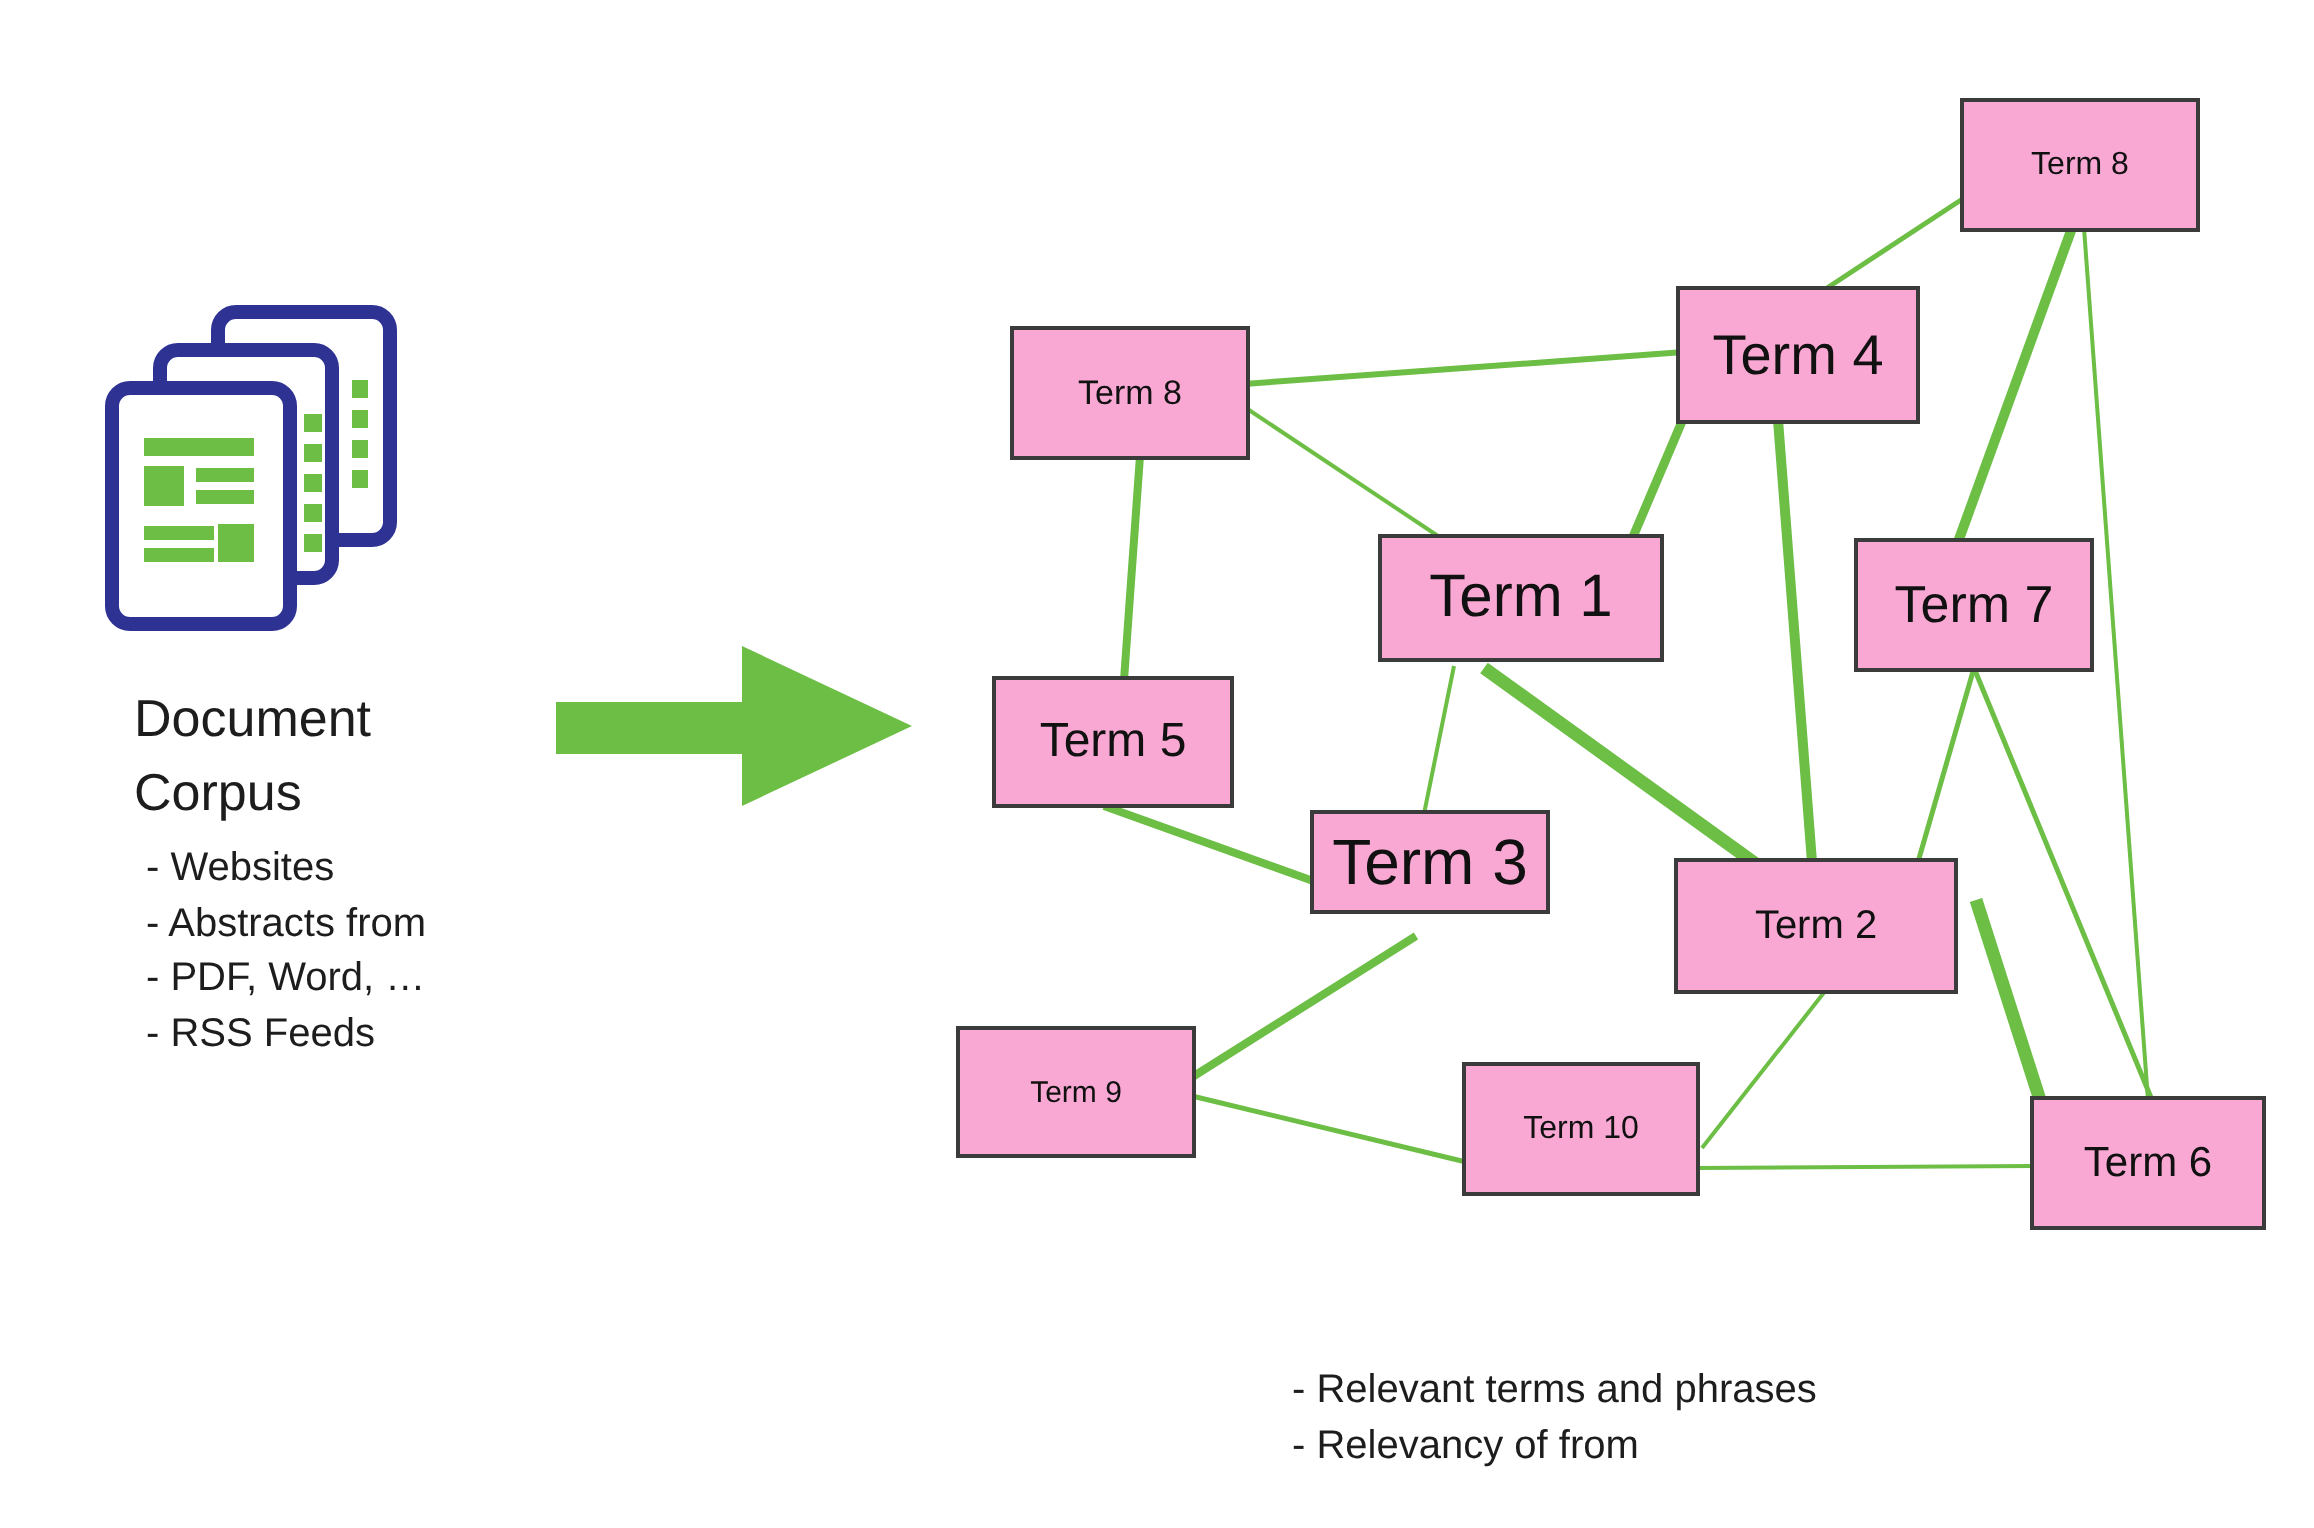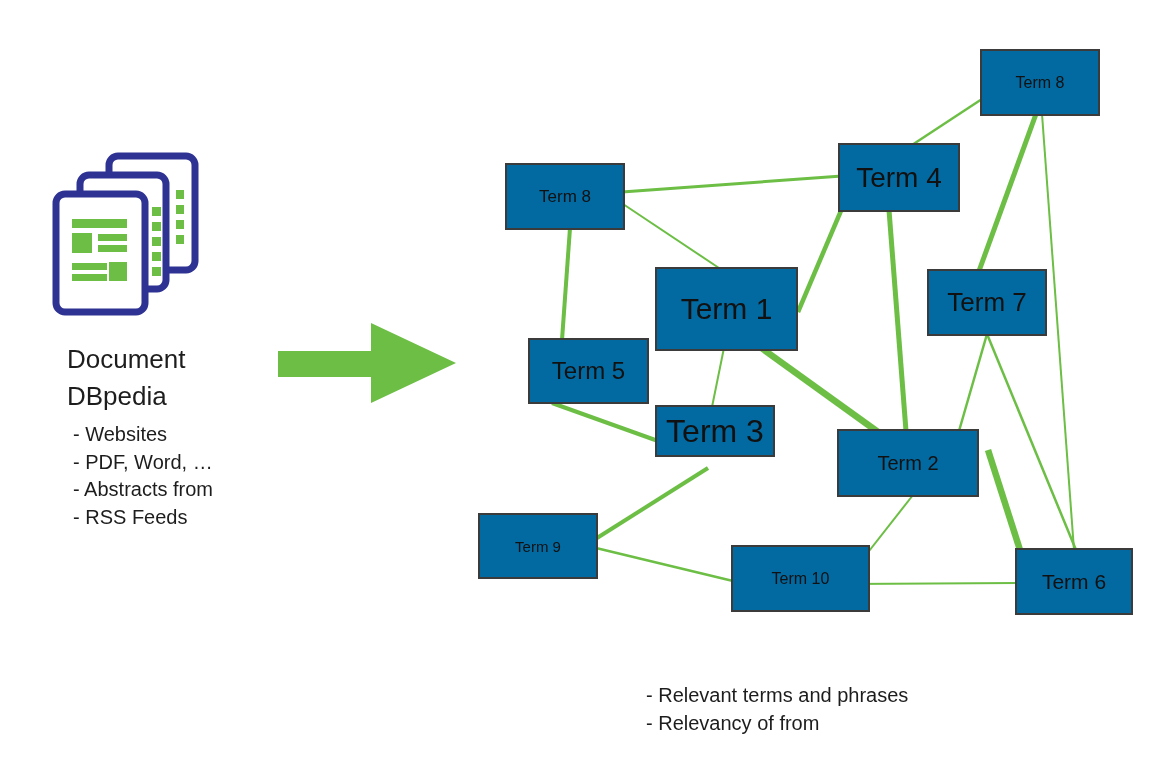--- a/index.html
+++ b/index.html
@@ -11,21 +11,21 @@
   }
   html,body{margin:0;padding:0;background:var(--bg);}
   #stage{
     position:relative;width:1157px;height:764px;overflow:hidden;
     font-family:"Liberation Sans",sans-serif;color:var(--text);background:var(--bg);
   }
   #bg-svg{position:absolute;left:0;top:0;z-index:1;}
   #bg-svg .page{fill:#ffffff;stroke:var(--indigo);stroke-width:7;}
   #bg-svg .green{fill:var(--green);}
   .node{
-    position:absolute;z-index:2;background:#0369a1;
+    position:absolute;z-index:2;background:#f9a8d4;
     border:2px solid var(--node-border);box-sizing:border-box;
     display:flex;align-items:center;justify-content:center;
     color:#111;white-space:nowrap;
   }
   .node.bold{font-weight:400;}
   .textblock{position:absolute;z-index:2;}
   #corpus-title{
     left:67px;top:341px;width:190px;
     font-size:26px;line-height:37px;color:#1d1d1d;
   }
@@ -85,40 +85,40 @@
         <line x1="987" y1="334" x2="959" y2="431" stroke="#6cbe45" stroke-width="2.5"></line>
         <line x1="987" y1="334" x2="1076" y2="550" stroke="#6cbe45" stroke-width="2.5"></line>
         <line x1="988" y1="450" x2="1020" y2="550" stroke="#6cbe45" stroke-width="6.5"></line>
         <line x1="913" y1="495" x2="851" y2="574" stroke="#6cbe45" stroke-width="2"></line>
         <line x1="848" y1="584" x2="1017" y2="583" stroke="#6cbe45" stroke-width="2"></line>
         <line x1="596" y1="548" x2="733" y2="581" stroke="#6cbe45" stroke-width="2.5"></line>
         <line x1="708" y1="468" x2="597" y2="538" stroke="#6cbe45" stroke-width="4"></line>
       </g>
   </svg>
 
-  <div id="corpus-title" class="textblock">Document DBpedia</div>
+  <div id="corpus-title" class="textblock">Document Corpus</div>
 
   <div id="corpus-list" class="textblock">
       <div class="li">- Websites</div>
+      <div class="li">- Abstracts from</div>
       <div class="li">- PDF, Word, …</div>
-      <div class="li">- Abstracts from</div>
       <div class="li">- RSS Feeds</div>
     </div>
 
   <div id="caption-list" class="textblock">
       <div class="li">- Relevant terms and phrases</div>
       <div class="li">- Relevancy of from</div>
     </div>
 
   <div id="nodes">
       <div class="node" style="left: 505px; top: 163px; width: 120px; height: 67px; font-size: 17px;">Term 8</div>
       <div class="node" style="left: 980px; top: 49px; width: 120px; height: 67px; font-size: 16px;">Term 8</div>
       <div class="node bold" style="left: 838px; top: 143px; width: 122px; height: 69px; font-size: 28px;">Term 4</div>
-      <div class="node bold" style="left: 655px; top: 267px; width: 143px; height: 84px; font-size: 30px;">Term 1</div>
+      <div class="node bold" style="left: 689px; top: 267px; width: 143px; height: 64px; font-size: 30px;">Term 1</div>
       <div class="node bold" style="left: 927px; top: 269px; width: 120px; height: 67px; font-size: 26px;">Term 7</div>
-      <div class="node bold" style="left: 496px; top: 338px; width: 121px; height: 66px; font-size: 24px; margin-left: 32px;">Term 5</div>
+      <div class="node bold" style="left: 496px; top: 338px; width: 121px; height: 66px; font-size: 24px;">Term 5</div>
       <div class="node bold" style="left: 655px; top: 405px; width: 120px; height: 52px; font-size: 32px;">Term 3</div>
       <div class="node bold" style="left: 837px; top: 429px; width: 142px; height: 68px; font-size: 20px;">Term 2</div>
       <div class="node" style="left: 478px; top: 513px; width: 120px; height: 66px; font-size: 15px;">Term 9</div>
-      <div class="node" style="left: 731px; top: 545px; width: 139px; height: 67px; font-size: 16px;">Term 10</div>
+      <div class="node" style="left: 731px; top: 531px; width: 119px; height: 67px; font-size: 16px;">Term 10</div>
       <div class="node bold" style="left: 1015px; top: 548px; width: 118px; height: 67px; font-size: 21px;">Term 6</div>
     </div>
 </div>
 
 </body></html>

